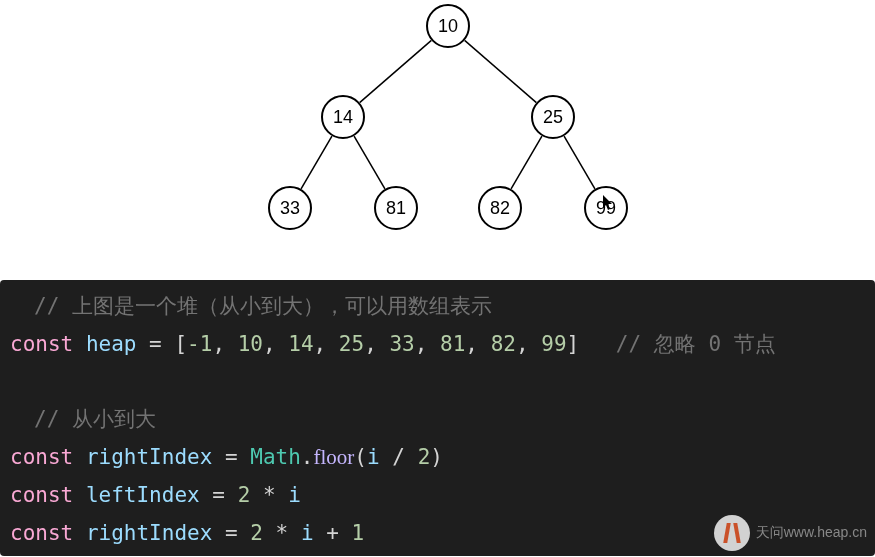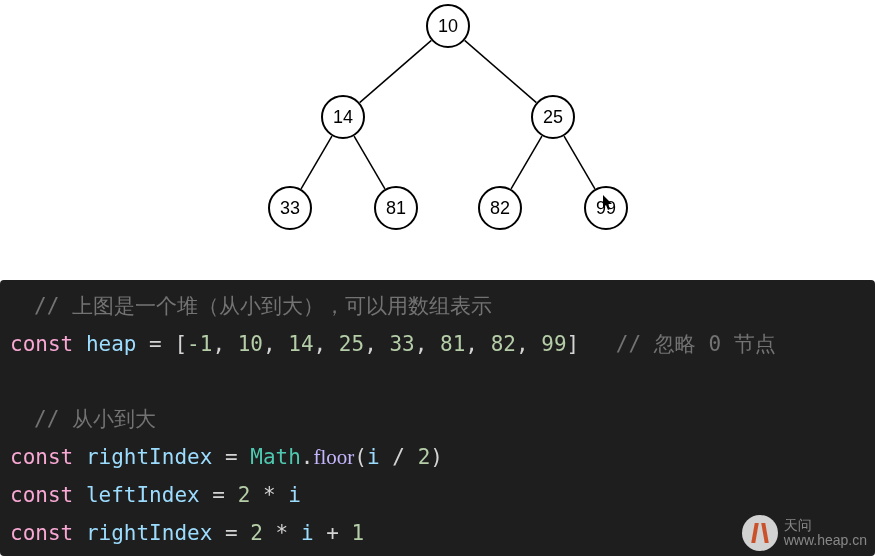--- a/index.html
+++ b/index.html
@@ -77,21 +77,21 @@
   .wm-logo::before, .wm-logo::after {
     content: "";
     position: absolute;
     top: 8px;
     width: 4px;
     height: 20px;
     background: #e85a2c;
   }
   .wm-logo::before { left: 11px; transform: skewX(-10deg); }
   .wm-logo::after { left: 21px; transform: skewX(10deg); }
-  .wm-text { display: flex; flex-direction: column; line-height: 1.1; font-size: 14px; color: #888; }
+  .wm-text { display: flex; flex-direction: row; line-height: 1.1; font-size: 14px; color: #888; }
   .cursor-arrow {
     position: absolute;
     width: 12px; height: 16px;
     pointer-events: none;
   }
 </style>
 </head>
 <body>
 
 <div class="tree-area">

